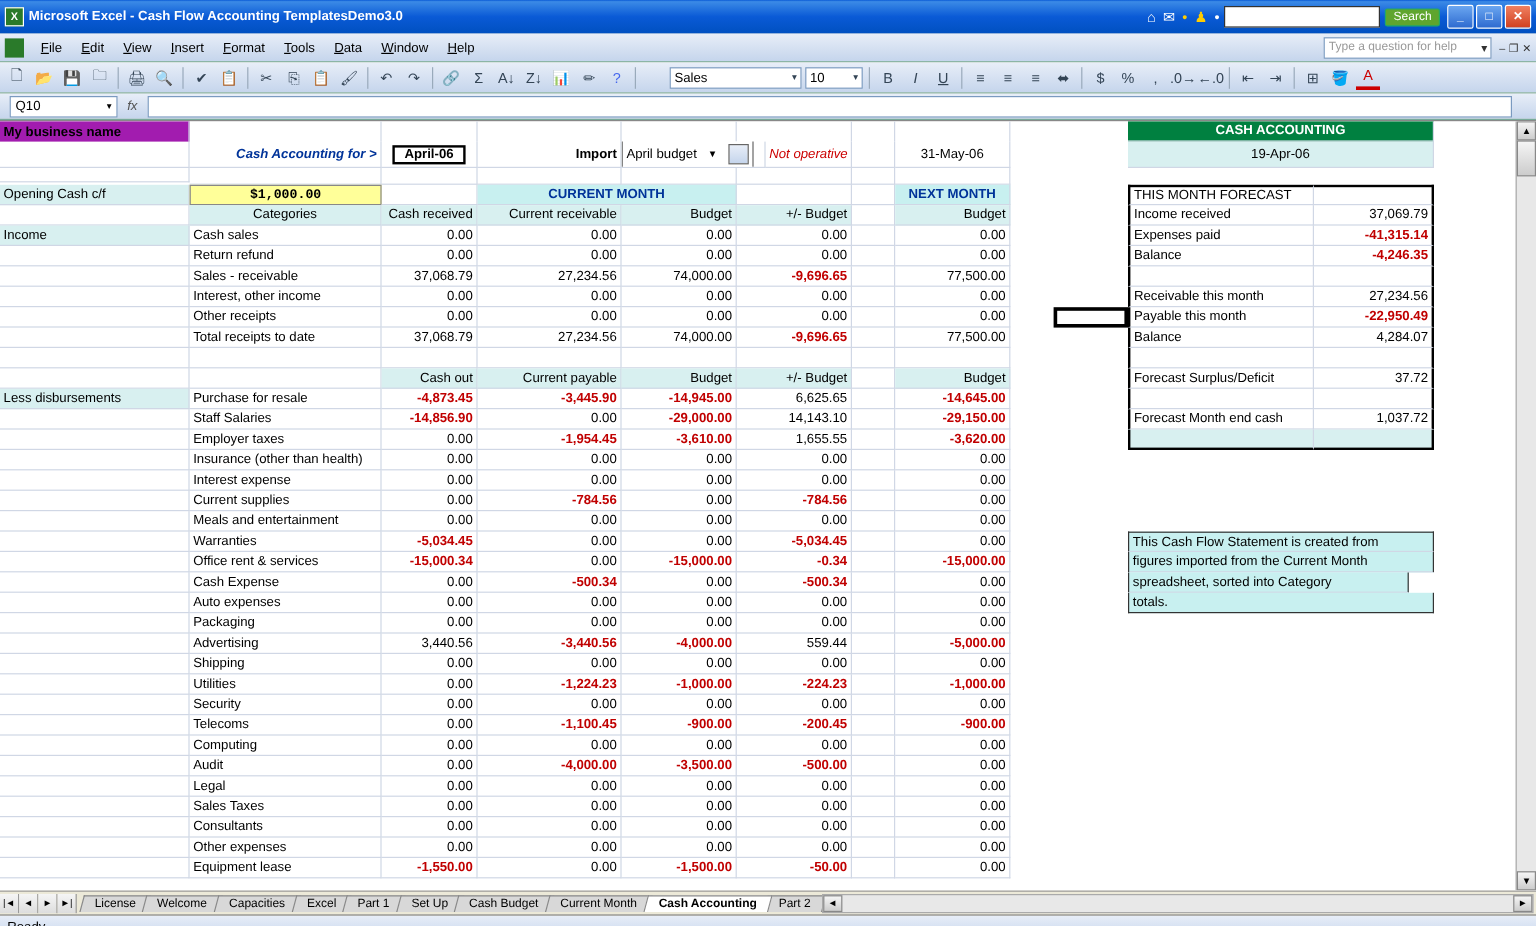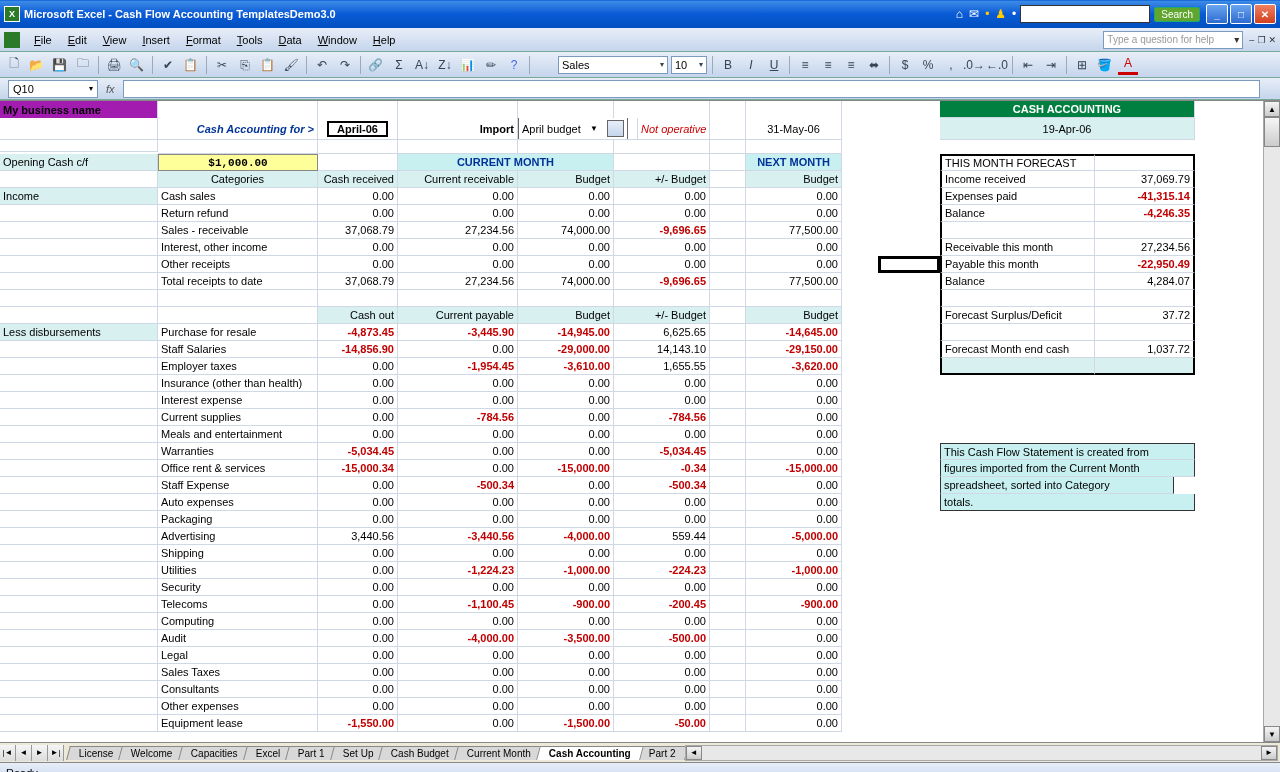--- a/index.html
+++ b/index.html
@@ -21,21 +21,21 @@
 .menubar .menu { padding: 2px 8px; cursor: default; }
 .menubar .spacer { flex: 1; }
 .menubar .helpbox { width: 140px; height: 18px; background: white; border: 1px solid #7a9ac0; color: #999; font-size: 10px; padding: 1px 3px; display:flex; align-items:center; }
 .menubar .helpbox::after { content: "▾"; margin-left: auto; color:#333; }
 .menubar .mdi { display: flex; gap: 3px; margin-left: 6px; }
 .menubar .mdi span { font-size: 9px; color: #333; cursor: default; }
 .toolbar { background: linear-gradient(to bottom, #e8eef8, #c5d5ec); height: 26px; display: flex; align-items: center; padding: 0 4px; gap: 3px; border-bottom: 1px solid #7a9; }
 .toolbar .tbtn { width: 20px; height: 20px; display: flex; align-items: center; justify-content: center; font-size: 12px; color: #345; cursor: default; }
 .toolbar .sep { width: 1px; height: 18px; background: #9ab; margin: 0 2px; }
 .toolbar .fontsel { width: 110px; height: 18px; background: white; border: 1px solid #7a9ac0; font-size: 11px; padding: 0 3px; display:flex; align-items:center; }
-.toolbar .sizesel { width: 36px; height: 18px; background: white; border: 1px solid #7a9ac0; font-size: 11px; padding: 0 3px; display:flex; align-items:center; }
+.toolbar .sizesel { width: 48px; height: 18px; background: white; border: 1px solid #7a9ac0; font-size: 11px; padding: 0 3px; display:flex; align-items:center; }
 .toolbar .fontsel::after, .toolbar .sizesel::after { content:"▾"; margin-left:auto; font-size:8px; color:#345; }
 .namebox-row { background: linear-gradient(to bottom, #e8eef8, #c5d5ec); height: 22px; display: flex; align-items: center; border-bottom: 1px solid #7a9; }
 .namebox { width: 90px; height: 18px; background: white; border: 1px solid #7a9ac0; margin-left: 8px; padding: 0 4px; display: flex; align-items: center; }
 .namebox::after { content:"▾"; margin-left:auto; font-size:8px; }
 .fxlabel { font-style: italic; margin: 0 8px; color: #555; }
 .formulabar { flex: 1; height: 18px; background: white; border: 1px solid #7a9ac0; margin-right: 20px; }
 .sheet-area { background: white; height: 642px; position: relative; overflow: hidden; border-top: 1px solid #888; }
 .sheet-vscroll { position:absolute; right:0; top:0; width:17px; height:100%; background:#e8e8e8; border-left:1px solid #aaa; }
 .sheet-vscroll .up, .sheet-vscroll .dn { height:16px; background:linear-gradient(#f5f5f5,#ccc); border:1px solid #888; display:flex; align-items:center; justify-content:center; font-size:8px; }
 .sheet-vscroll .dn { position:absolute; bottom:0; width:100%; }
@@ -489,21 +489,21 @@
         <div class="cell celE r neg">-15,000.00</div>
         <div class="cell celF r neg">-0.34</div>
         <div class="cell celG"></div>
         <div class="cell celH r neg">-15,000.00</div>
         <div class="cell celI" style="border:none"></div>
         <div class="cell celJ" style="border:none"></div>
         <div class="cell" style="width:255px;background:#c8f0f0;border-left:1px solid #333;border-right:1px solid #333;">figures imported from the Current Month</div>
       </div>
       <div class="grid-row">
         <div class="cell celA"></div>
-        <div class="cell celB">Staff Expense</div>
+        <div class="cell celB">Cash Expense</div>
         <div class="cell celC r">0.00</div>
         <div class="cell celD r neg">-500.34</div>
         <div class="cell celE r">0.00</div>
         <div class="cell celF r neg">-500.34</div>
         <div class="cell celG"></div>
         <div class="cell celH r">0.00</div>
         <div class="cell celI" style="border:none"></div>
         <div class="cell celJ" style="border:none"></div>
         <div class="cell" style="width:234px;background:#c8f0f0;border-left:1px solid #333;border-right:1px solid #333;">spreadsheet, sorted into Category</div>
       </div>

